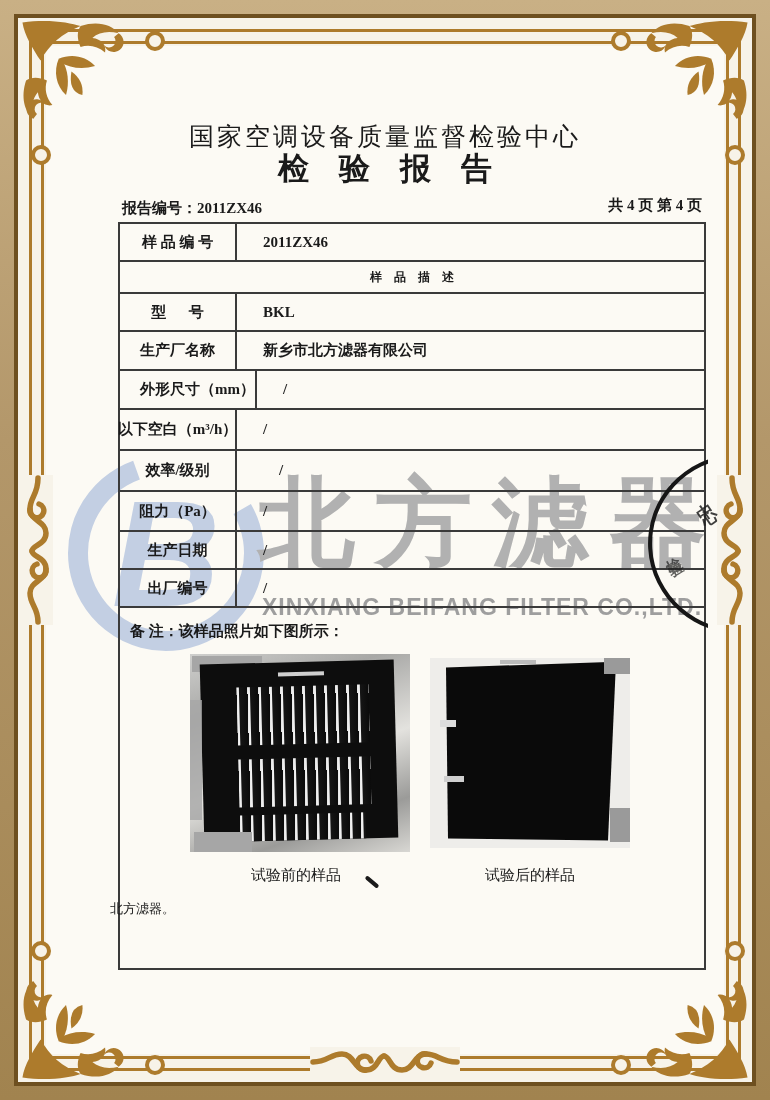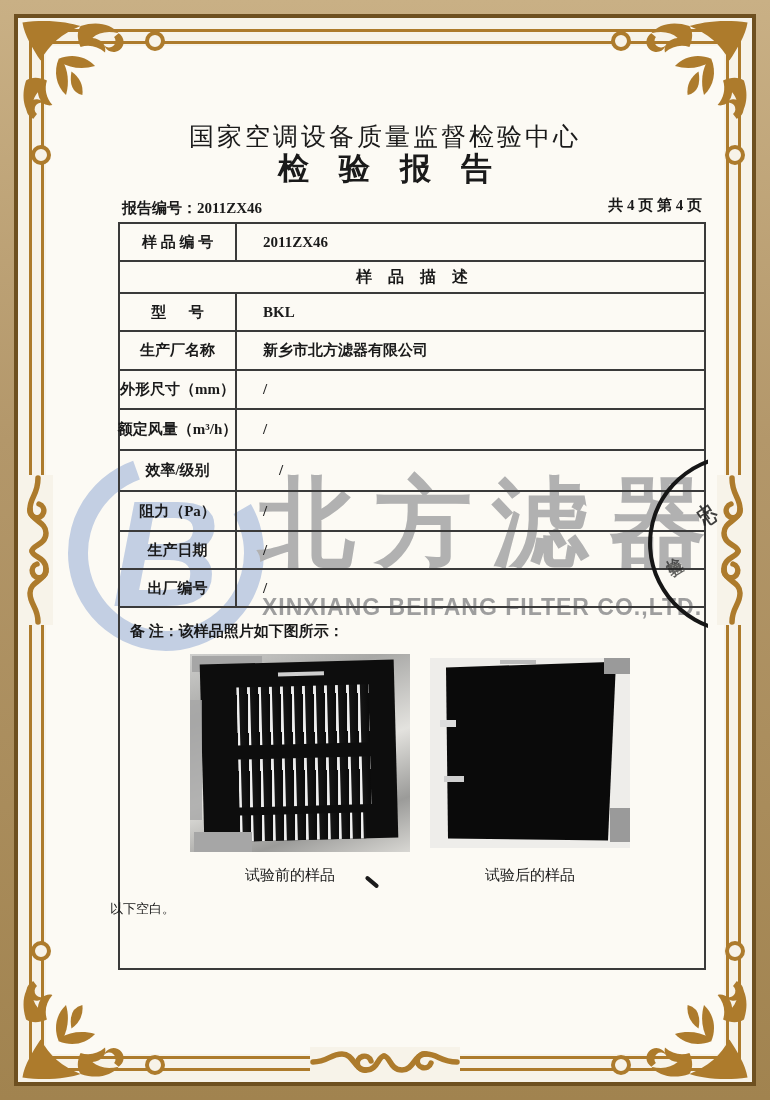--- a/index.html
+++ b/index.html
@@ -37,47 +37,47 @@
   .meta-left{position:absolute;left:122px;top:199px;font-size:15px;font-weight:700;z-index:2;}
   .meta-right{position:absolute;left:500px;top:196px;width:202px;text-align:right;font-size:15px;font-weight:700;z-index:2;}
   
   .rtable{position:absolute;left:118px;top:222px;width:588px;height:748px;border:2px solid #3a3a3a;
           box-sizing:border-box;display:flex;flex-direction:column;z-index:2;}
   .trow{display:flex;border-bottom:2px solid #3a3a3a;box-sizing:border-box;}
   .trow:nth-child(1){height:38px;}
   .trow:nth-child(2){height:32px;}
   .trow:nth-child(3){height:38px;}
   .trow:nth-child(4){height:39px;}
-  .trow:nth-child(5){height:39px;}
+  .trow:nth-child(5){height:39px;padding-left:20px;}
   .trow:nth-child(6){height:41px;}
   .trow:nth-child(7){height:41px;gap:16px;}
   .trow:nth-child(8){height:40px;}
   .trow:nth-child(9){height:38px;text-align:right;}
   .trow:nth-child(10){height:38px;}
   .tlabel{width:117px;border-right:2px solid #3a3a3a;box-sizing:border-box;display:flex;align-items:center;
           justify-content:center;font-size:15px;font-weight:600;white-space:pre;}
   .tvalue{flex:1;display:flex;align-items:center;padding-left:26px;font-size:15px;font-weight:600;}
-  .tsection{flex:1;display:flex;align-items:center;justify-content:center;font-size:16px;font-weight:700;white-space:pre;}
+  .tsection{flex:1;display:flex;align-items:center;justify-content:center;font-size:12px;font-weight:700;white-space:pre;}
   .remark{flex:1;border-bottom:none;position:relative;}
   .remark-line{position:absolute;left:10px;top:14px;font-size:15px;font-weight:600;z-index:3;white-space:pre;}
   
   .photo{position:absolute;z-index:3;overflow:hidden;}
   .photoL{left:70px;top:46px;width:220px;height:198px;
           background:linear-gradient(160deg,#cfcfcd 0%,#a8a8a6 25%,#e3e2de 55%,#9b9b99 80%,#d8d7d3 100%);}
   .photoR{left:310px;top:50px;width:200px;height:190px;background:#eeedea;}
   .filterL{position:absolute;left:12px;right:14px;top:8px;bottom:12px;background:#0d0d0d;transform:rotate(-1.5deg);}
   .band{position:absolute;left:36px;right:26px;
         background:repeating-linear-gradient(90deg,#e6e6e6 0px,#f4f4f4 2px,#151515 3px,#0b0b0b 11px);}
   .band1{top:24px;height:58px;}
   .band2{top:96px;height:48px;}
   .band3{top:152px;height:26px;right:auto;width:126px;}
   .patch{position:absolute;background:#a6a6a6;}
   .filterR{position:absolute;inset:0;background:#0a0a0a;clip-path:polygon(8% 5%,93% 2%,89% 96%,9% 95%);}
   .cap{position:absolute;top:258px;text-align:center;font-size:15px;z-index:3;}
-  .capL{left:60px;width:220px;}
+  .capL{left:66px;width:220px;}
   .capR{left:310px;width:200px;}
   .penmark{position:absolute;left:244px;top:272px;width:16px;height:4px;background:#1a1a1a;
            border-radius:2px;transform:rotate(40deg);z-index:3;}
   .blank-note{position:absolute;left:-10px;top:292px;font-size:13px;z-index:3;white-space:nowrap;}
   
   .stamp-clip{position:absolute;left:646px;top:446px;width:62px;height:200px;overflow:hidden;z-index:5;}
   .stamp-circle{position:absolute;left:2px;top:8px;width:185px;height:180px;border-radius:50%;
                 border:4px solid #161616;box-sizing:border-box;transform:rotate(8deg);}
   .stamp-t{position:absolute;z-index:5;writing-mode:vertical-rl;color:#1f1f1f;font-weight:700;}
   .stamp-t1{left:684px;top:492px;font-size:17px;letter-spacing:6px;transform:rotate(-35deg);opacity:.85;}
@@ -176,21 +176,21 @@
     </div>
     <div class="trow">
       <div class="tlabel">生产厂名称</div>
       <div class="tvalue">新乡市北方滤器有限公司</div>
     </div>
     <div class="trow">
       <div class="tlabel">外形尺寸（mm）</div>
       <div class="tvalue">/</div>
     </div>
     <div class="trow">
-      <div class="tlabel">额定风量（m³/h）</div>
+      <div class="tlabel">以下空白（m³/h）</div>
       <div class="tvalue">/</div>
     </div>
     <div class="trow">
       <div class="tlabel">效率/级别</div>
       <div class="tvalue">/</div>
     </div>
     <div class="trow">
       <div class="tlabel">阻力（Pa）</div>
       <div class="tvalue">/</div>
     </div>
@@ -223,21 +223,21 @@
         <div class="patch" style="right:0;top:0;width:26px;height:16px;background:#9a9a9a;"></div>
         <div class="patch" style="right:0;bottom:6px;width:20px;height:34px;background:#9a9a9a;"></div>
         <div class="patch" style="left:10px;top:62px;width:16px;height:7px;background:#dddddd;"></div>
         <div class="patch" style="left:14px;top:118px;width:20px;height:6px;background:#cfcfcf;"></div>
         <div class="patch" style="left:70px;top:2px;width:36px;height:4px;background:#bbbbbb;"></div>
       </div>
 
       <div class="cap capL">试验前的样品</div>
       <div class="cap capR">试验后的样品</div>
       <div class="penmark"></div>
-      <div class="blank-note">以下空白。</div>
+      <div class="blank-note">北方滤器。</div>
     </div>
   </div>
 
   <div class="stamp-clip">
     <div class="stamp-circle"></div>
   </div>
   <div class="stamp-t stamp-t1">中心</div>
   <div class="stamp-t stamp-t2">检验</div>
 
 </div>

